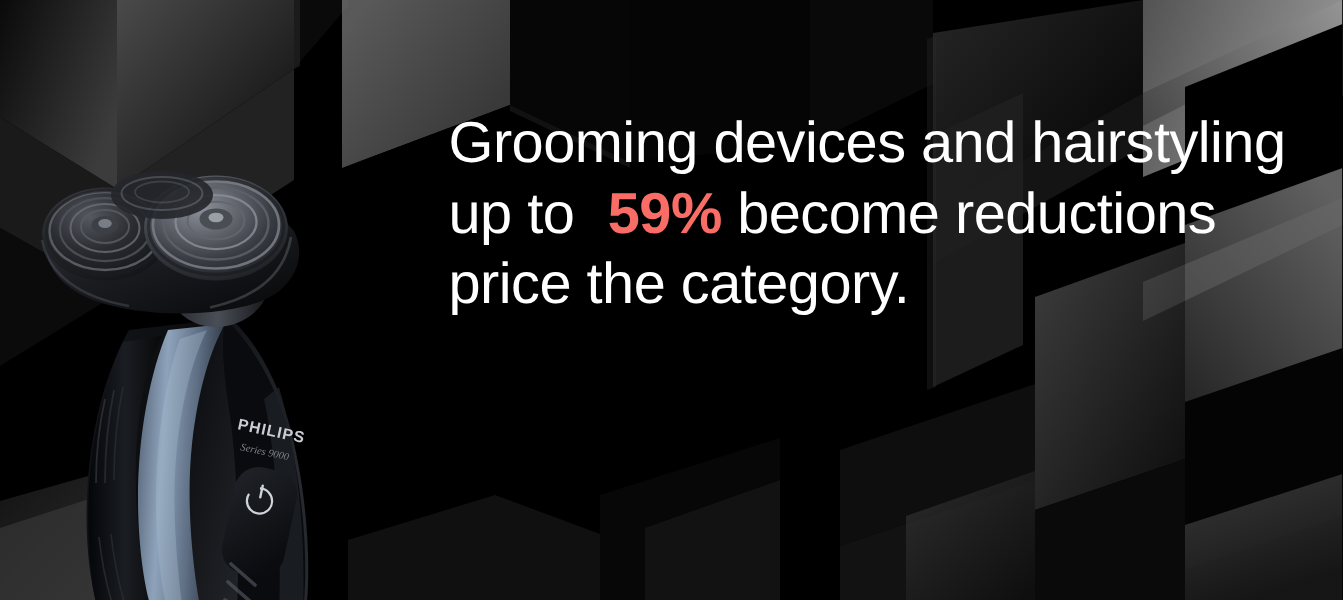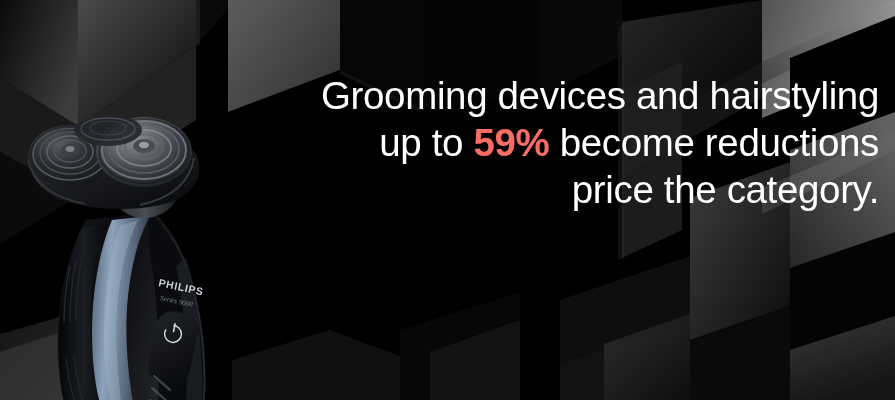--- a/index.html
+++ b/index.html
@@ -38,21 +38,21 @@
     width:580px;
     color:#ffffff;
     font-size:38.5px;
     line-height:47px;
     letter-spacing:-0.35px;
     font-weight:400;
     white-space:nowrap;
   }
   #headline .ln{display:block;}
   #headline b{font-weight:700;letter-spacing:-0.4px;}
-  #headline .accent{font-weight:700;}
+  #headline .accent{font-weight:700;margin-left:12px;}
 </style>
 </head>
 <body>
 
 <div id="banner" style="background: rgb(0, 0, 0);">
 
   <div id="bg-layer">
     <svg viewBox="0 0 895 400" xmlns="http://www.w3.org/2000/svg" shape-rendering="geometricPrecision">
       <defs>
         <linearGradient id="gA" x1="0" y1="0" x2="1" y2="0.6">
@@ -277,21 +277,21 @@
           <ellipse cx="100" cy="21" rx="27" ry="11" fill="none" stroke="#4b4f56" stroke-width="1.3"></ellipse>
           <ellipse cx="100" cy="20" rx="18" ry="7" fill="none" stroke="#3e424a" stroke-width="1.2"></ellipse>
         </g>
 
         <path d="M20,52 C24,74 44,90 78,96" stroke="#4b4f57" stroke-width="1.6" fill="none" opacity="0.5"></path>
         <path d="M186,50 C182,74 164,90 132,97" stroke="#55595f" stroke-width="1.8" fill="none" opacity="0.55"></path>
       </g>
     </svg>
   </div>
 
-  <div id="headline" style="color: rgb(255, 255, 255); text-align: right;">
+  <div id="headline" style="color: rgb(255, 255, 255);">
     <span class="ln">
       <span>Grooming devices and hairstyling</span>
     </span>
     <span class="ln">
       <span>up to </span><b class="accent" style="color: rgb(250, 109, 102);">59%</b><span> become reductions</span>
     </span>
     <span class="ln">
       <span>price the category.</span>
     </span>
   </div>

